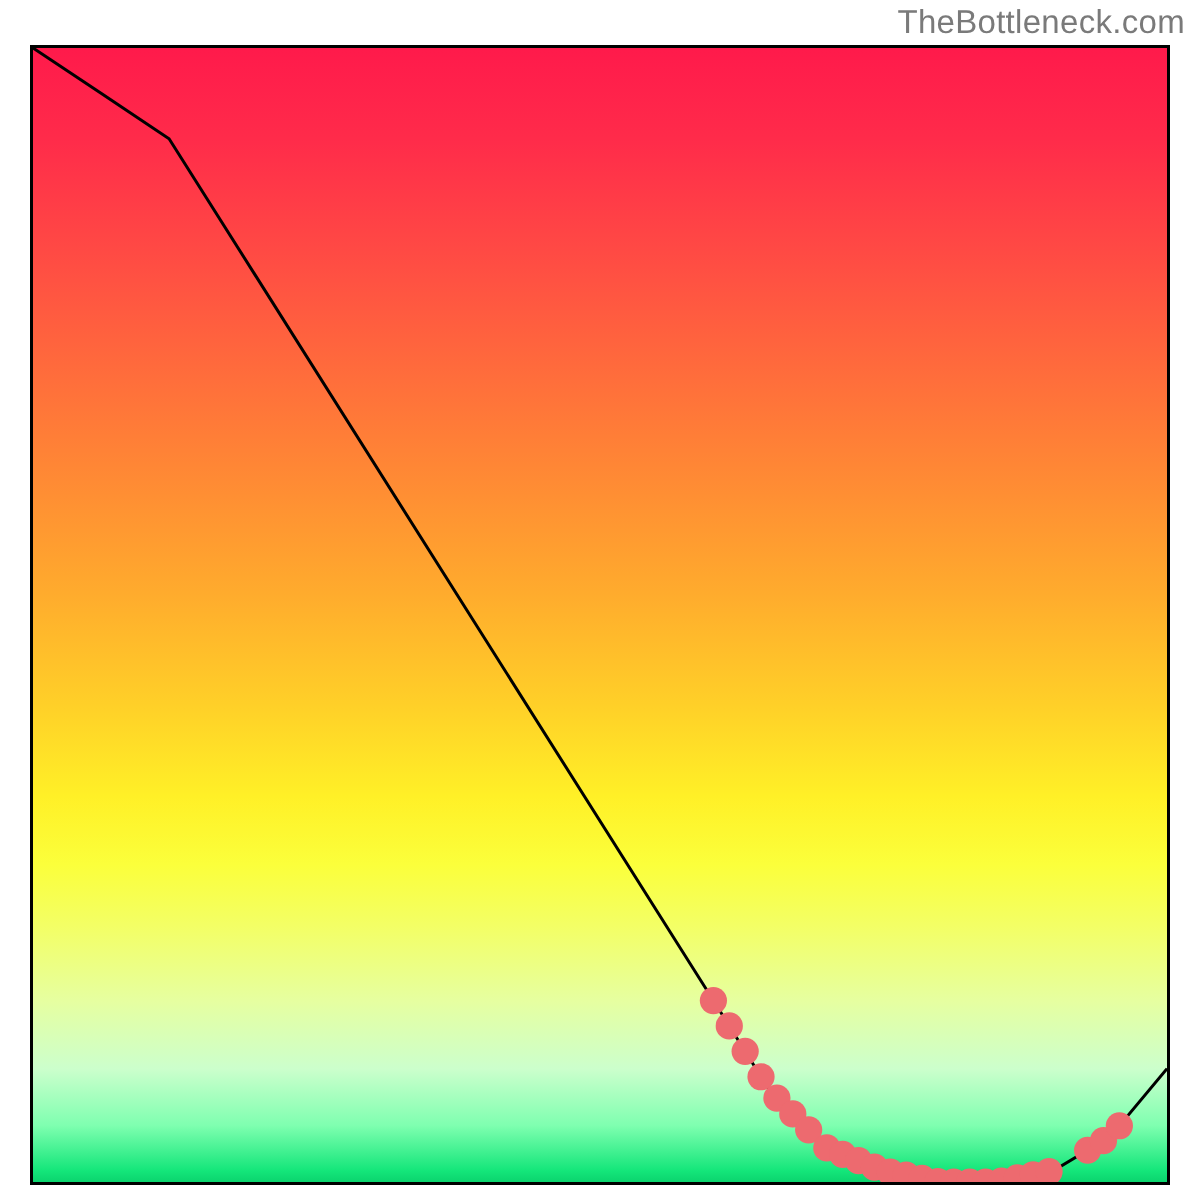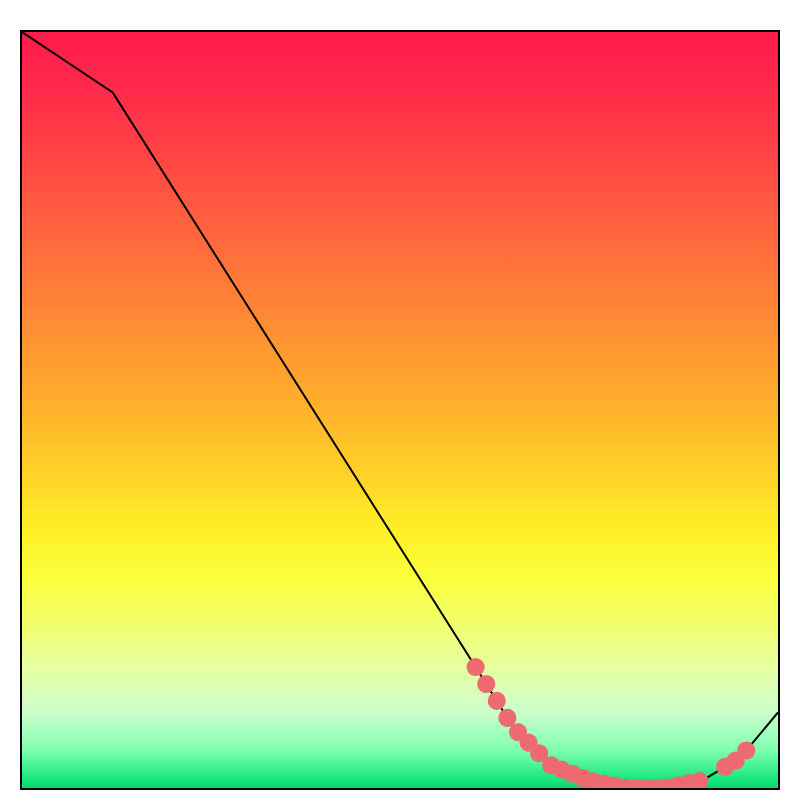--- a/index.html
+++ b/index.html
@@ -60,20 +60,21 @@
     position: absolute;
     inset: 0;
     width: 100%;
     height: 100%;
   }
 </style>
 </head>
 <body>
 
 <div class="wrap">
+  <div class="attribution">TheBottleneck.com</div>
 
   <div class="plot">
     <div class="gradient"></div>
     <svg class="curve" viewBox="0 0 100 100" preserveAspectRatio="none">
       <g id="curve-group">
           <path d="M0.00 0.00 L6.00 4.00 L12.00 8.00 L60.00 84.00 L65.00 92.00 L70.00 97.00 L75.00 99.00 L80.00 100.00 L85.00 100.00 L90.00 99.00 L95.00 96.00 L100.00 90.00" fill="none" stroke="#000000" stroke-width="0.35" vector-effect="non-scaling-stroke" style="stroke-width: 2px;"></path>
         </g>
       <g id="marker-group">
           <circle cx="60.00" cy="84.00" r="1.20" fill="#ed6a6f"></circle>
           <circle cx="61.40" cy="86.24" r="1.20" fill="#ed6a6f"></circle>

